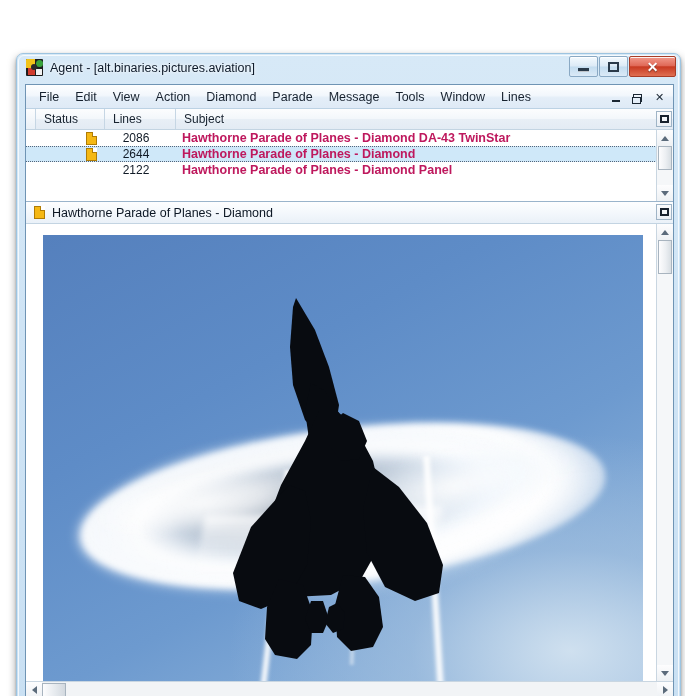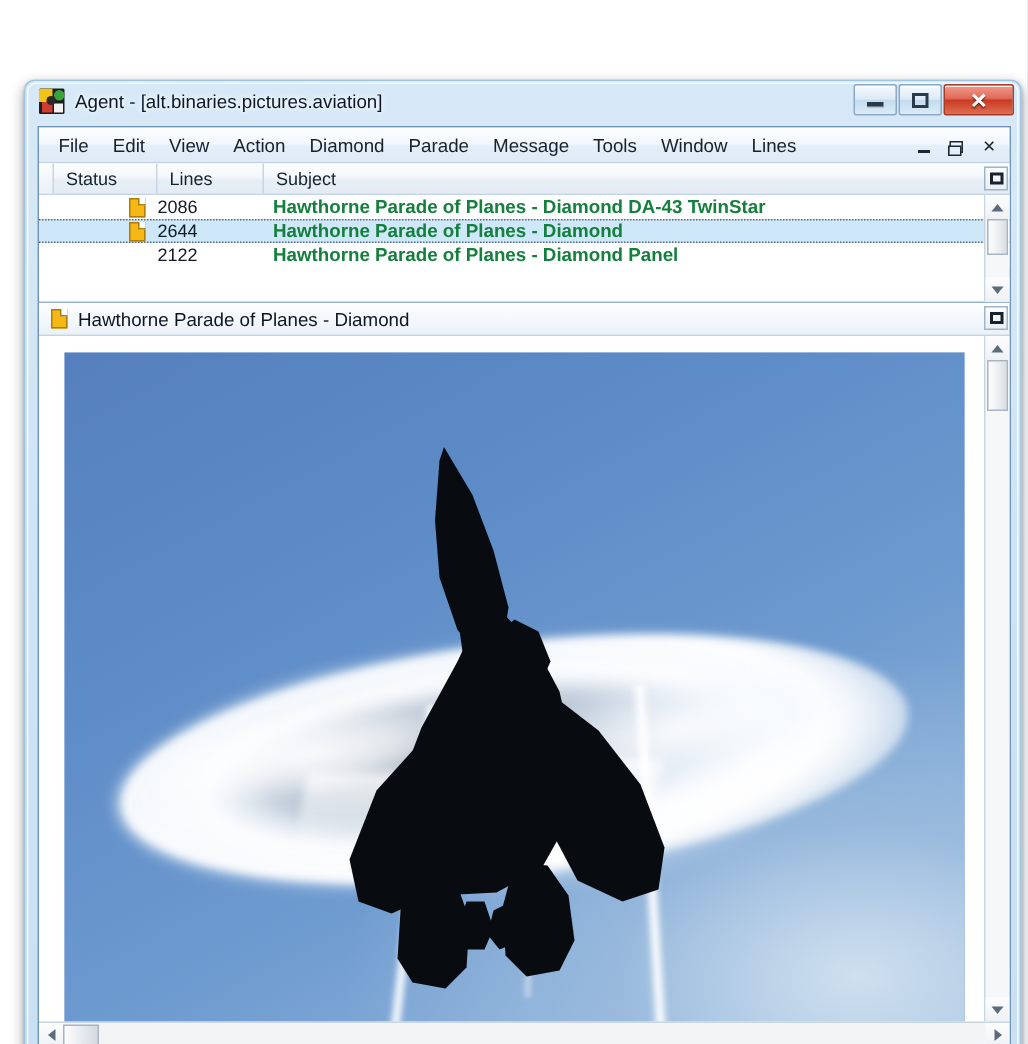--- a/index.html
+++ b/index.html
@@ -240,30 +240,30 @@
   .cell-status {
     width: 69px; flex: 0 0 69px;
     display: flex; align-items: center; justify-content: flex-end;
     padding-right: 8px;
     box-sizing: border-box;
   }
   .cell-lines {
     width: 71px; flex: 0 0 71px;
     font-size: 12px;
     color: #101a26;
-    text-align: left;
+    text-align: center;
     padding-right: 9px;
     box-sizing: border-box;
     font-family: "Liberation Sans", sans-serif;
   }
   .cell-subject {
     flex: 1 1 auto;
     font-size: 12.5px;
     font-weight: bold;
-    color: #15803d;
+    color: #be185d;
     white-space: nowrap;
     padding-left: 6px;
     overflow: hidden;
     box-sizing: border-box;
   }
 
   
   .doc-icon {
     width: 11px;
     height: 13px;

